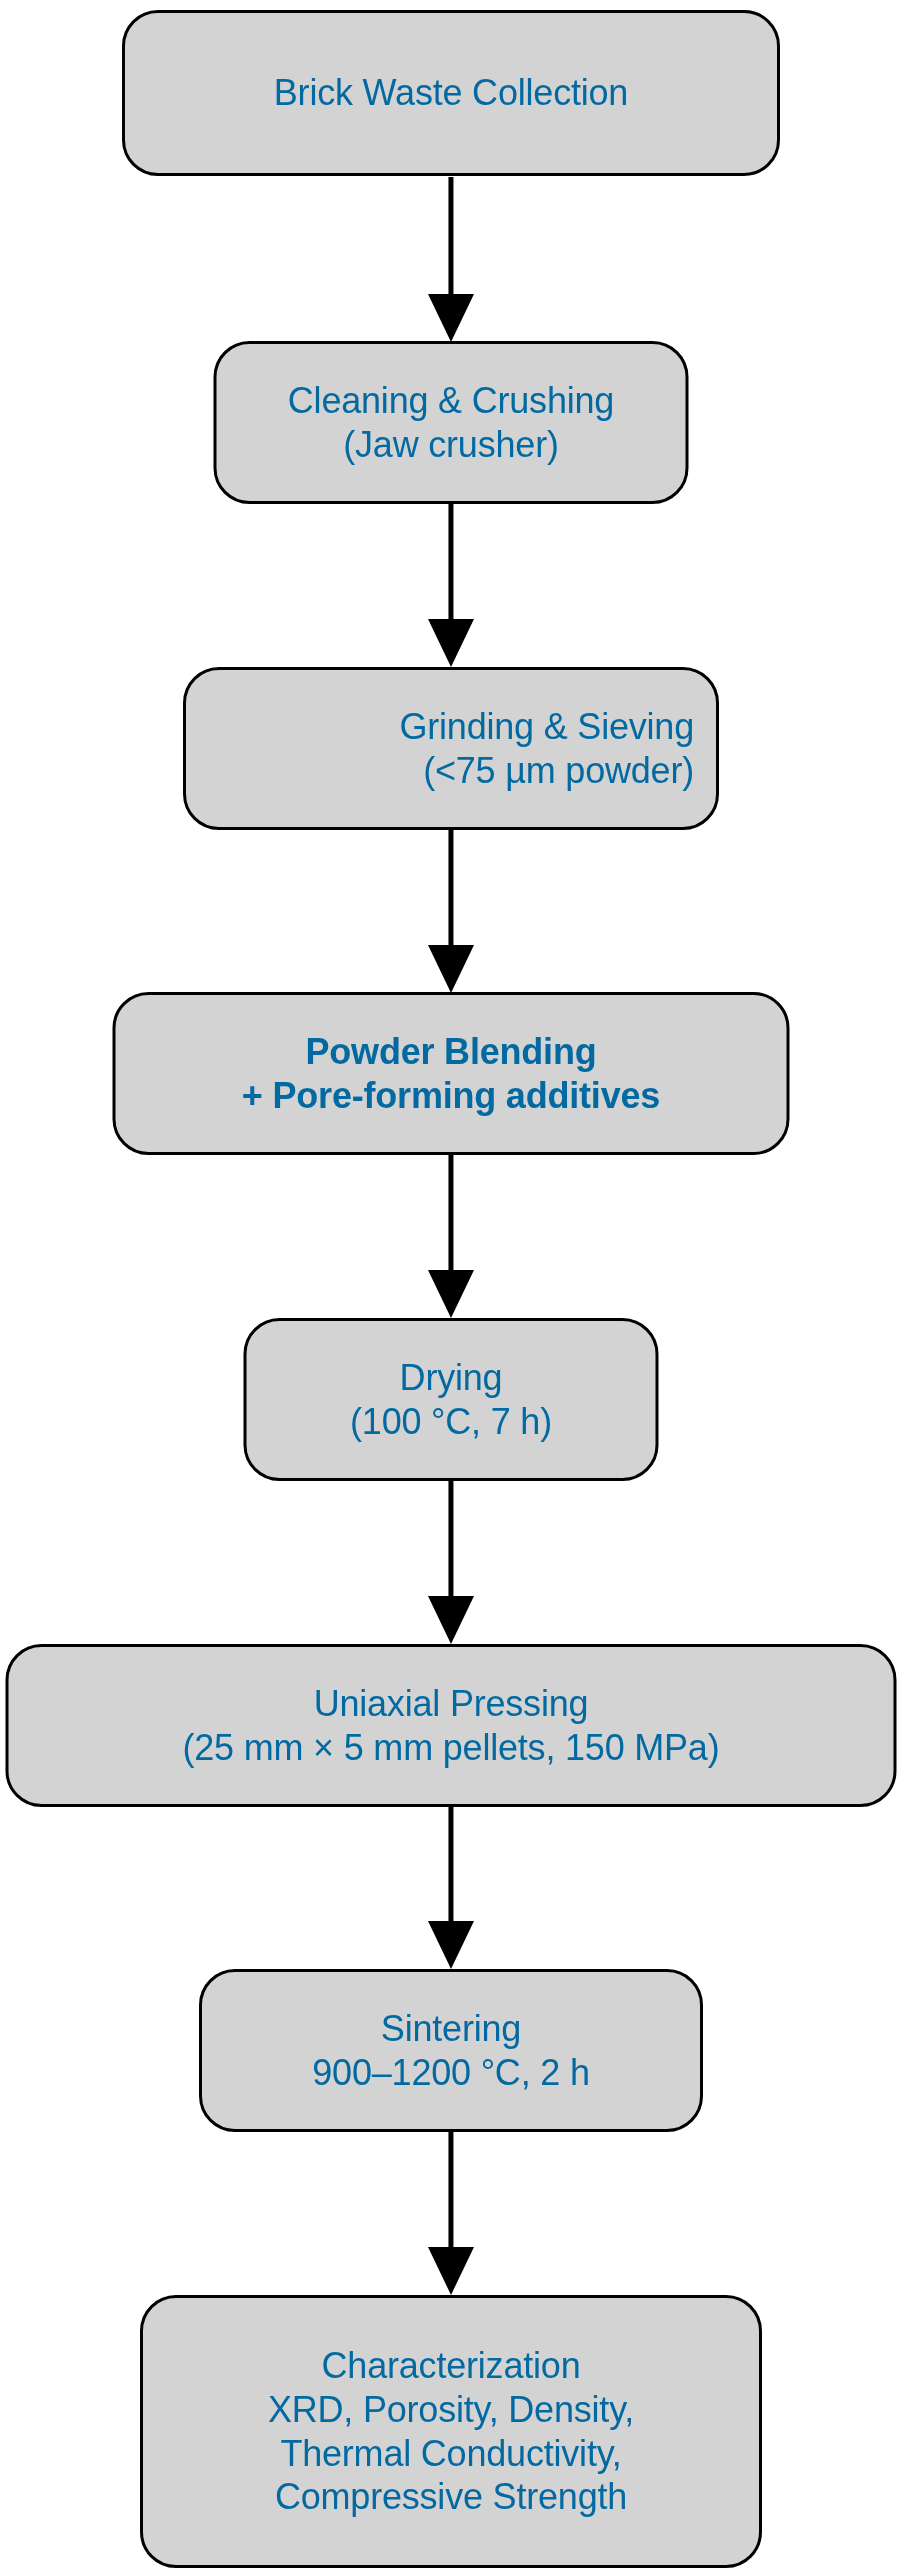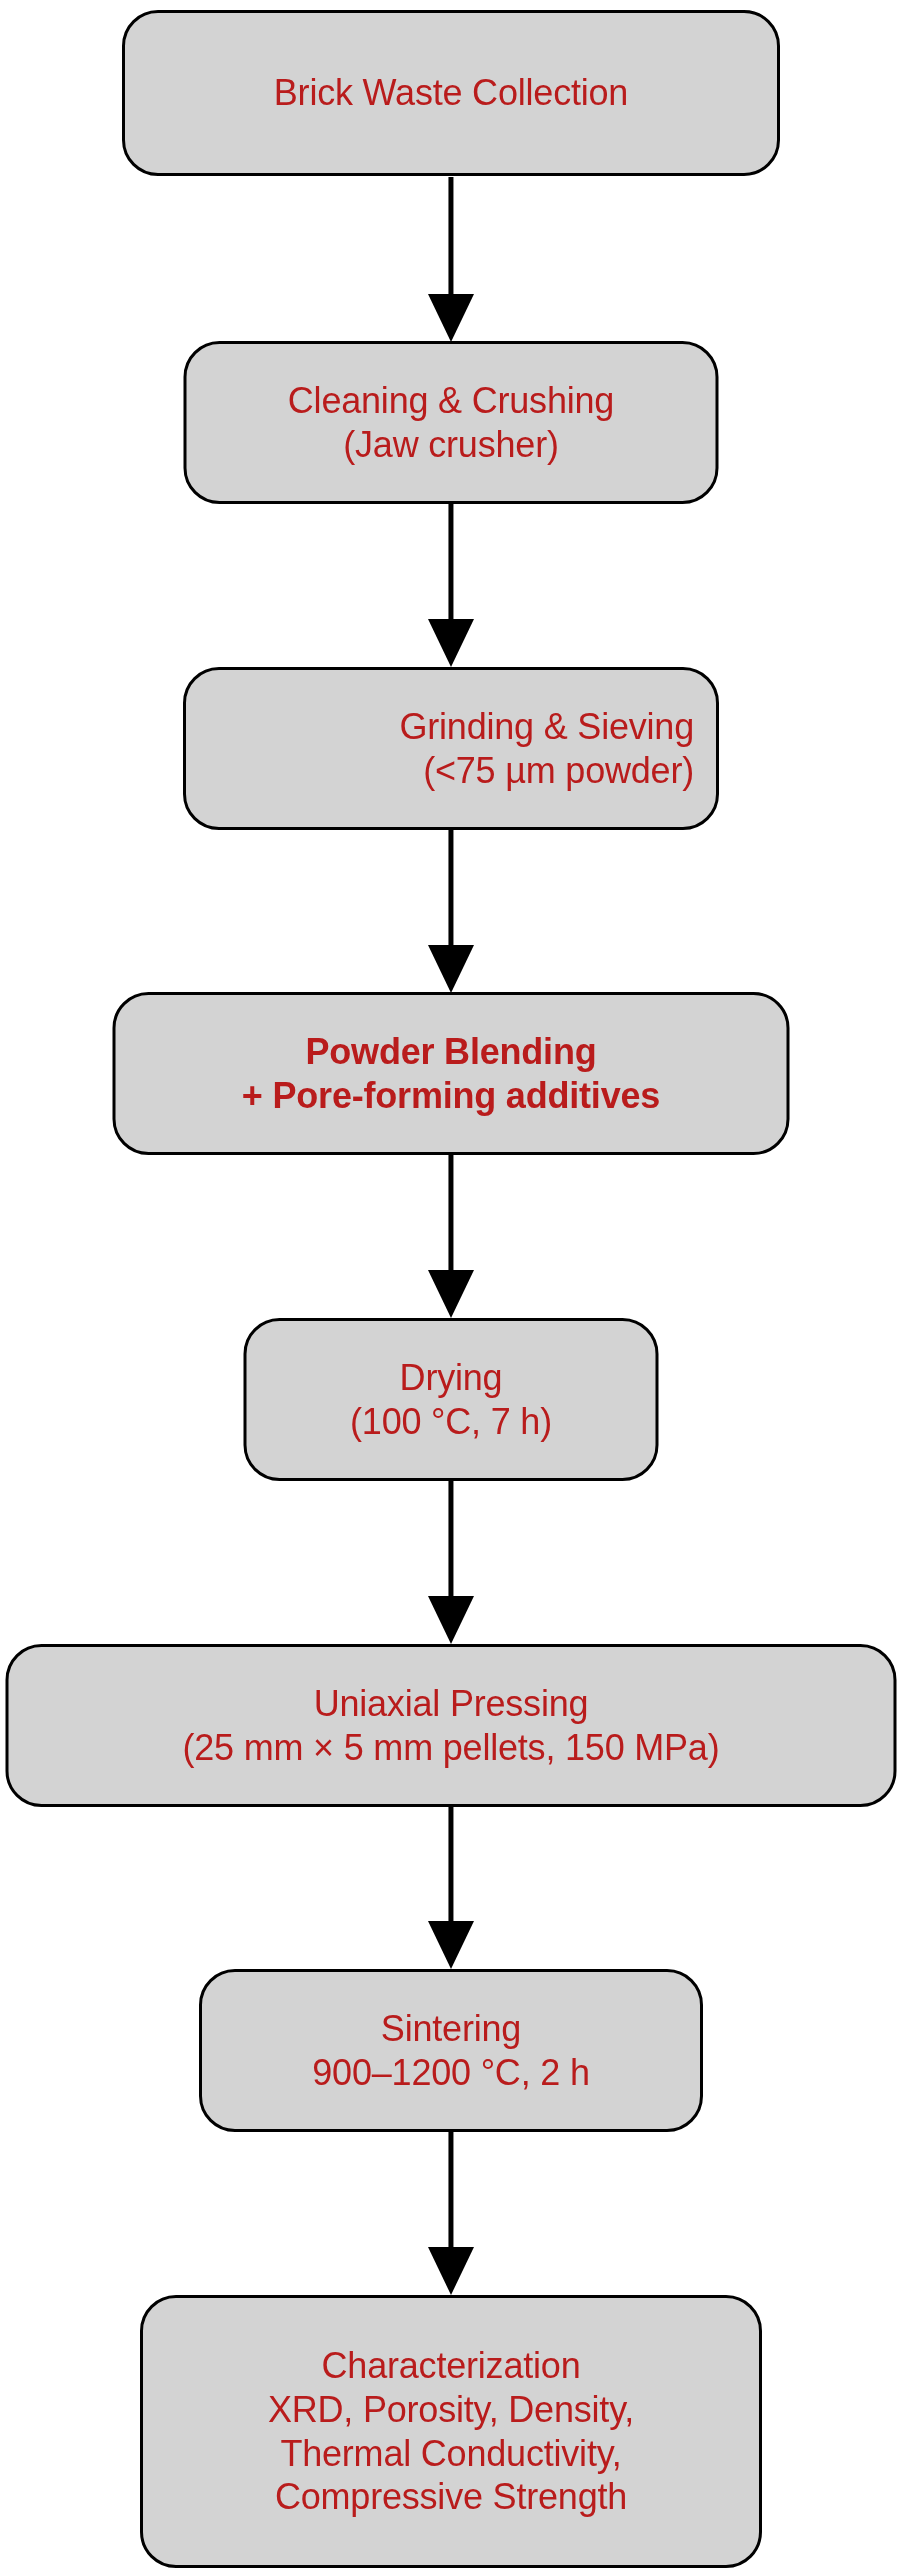--- a/index.html
+++ b/index.html
@@ -27,38 +27,38 @@
   .node {
     box-sizing: border-box;
     background: #d3d3d3;
     border: 3.4px solid #000000;
     border-radius: 36px;
     display: flex;
     flex-direction: column;
     align-items: center;
     justify-content: center;
     text-align: center;
-    color: #b91c1c;
+    color: #0369a1;
     font-size: 36px;
     line-height: 1.22;
     letter-spacing: -0.2px;
     padding: 2px 22px;
     position: absolute;
     left: 50%;
     transform: translateX(-50%);
   }
 
   .node .line {
     display: block;
     white-space: nowrap;
   }
 
   
   .n1 { top: 10.3px;   width: 658px;  height: 166px; }
-  .n2 { top: 341px;  width: 535px;  height: 163px; }
+  .n2 { top: 341px;  width: 475px;  height: 163px; }
   .n3 { top: 667px;  width: 536px;  height: 163px; align-items: flex-end; }
   .n4 { top: 992px; width: 677px;  height: 163px; font-weight: bold; }
   .n5 { top: 1318px; width: 415px;  height: 163px; }
   .n6 { top: 1644px; width: 891px; height: 163px; }
   .n7 { top: 1969px; width: 504px;  height: 163px; }
   .n8 { top: 2295px; width: 622px;  height: 273px; }
 
   
   .arrow {
     position: absolute;

